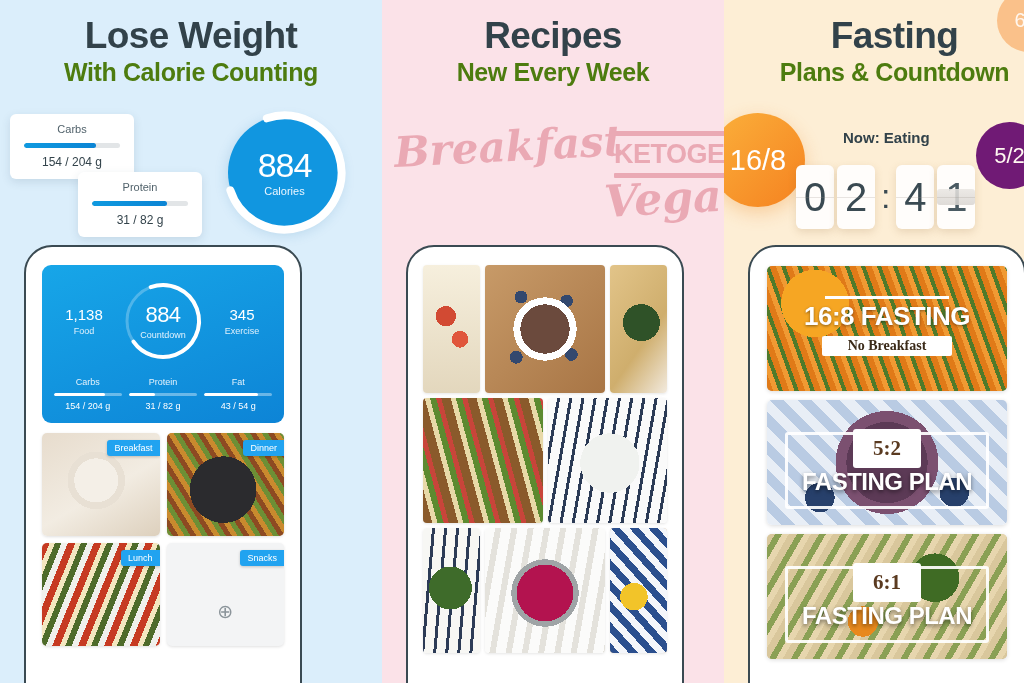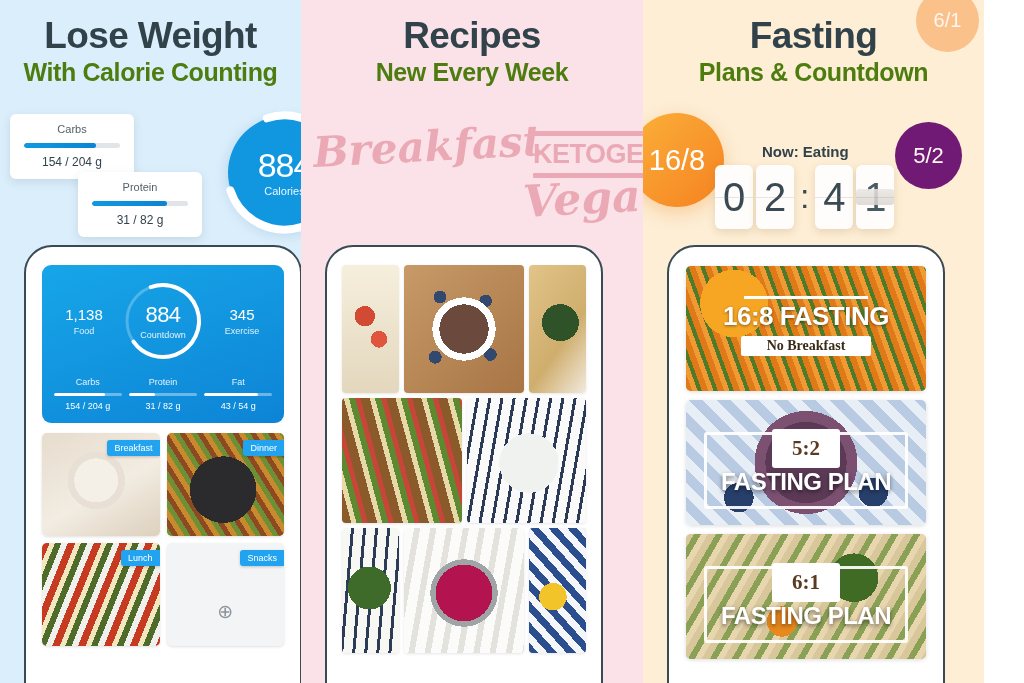--- a/index.html
+++ b/index.html
@@ -12,21 +12,21 @@
     position: relative;
     width: 1024px; height: 683px;
     display: flex;
   }
   .panel {
     position: relative;
     height: 683px;
     overflow: hidden;
     flex: 0 0 auto;
   }
-  #panel-left   { width: 301px; background: #dbeefb; }
+  #panel-left   { width: 382px; background: #dbeefb; }
   #panel-middle { width: 342px; background: #fbe2e8; }
   #panel-right  { width: 341px; background: #fdeed5; }
 
   
   .head { position: relative; z-index: 5; text-align: center; padding-top: 16px; }
   .head h1 {
     font-size: 37px; font-weight: 700; color: #32424a;
     letter-spacing: -0.6px; line-height: 1.08;
   }
   .head h2 {
@@ -89,21 +89,21 @@
   }
   #badge-61 {
     left: 273px; top: -11px; width: 63px; height: 63px; font-size: 20px;
     background: #fac18a; color: #fff7ef;
   }
   #badge-52 {
     left: 252px; top: 122px; width: 67px; height: 67px; font-size: 22px;
     background: #701a75; color: #fff8f1;
   }
   .now-label {
-    position: absolute; left: 119px; top: 143px; z-index: 6;
+    position: absolute; left: 119px; top: 129px; z-index: 6;
     font-size: 15px; font-weight: 700; color: #32424a;
   }
   .clock { position: absolute; left: 72px; top: 165px; z-index: 7;
            display: flex; align-items: center; gap: 3px; }
   .flip {
     width: 38px; height: 64px; background: #fffdfb; border-radius: 6px;
     box-shadow: 0 3px 8px rgba(150,110,60,0.2);
     position: relative; display: flex; align-items: center; justify-content: center;
     font-size: 40px; color: #3a4a52; font-weight: 300; overflow: hidden;
   }

